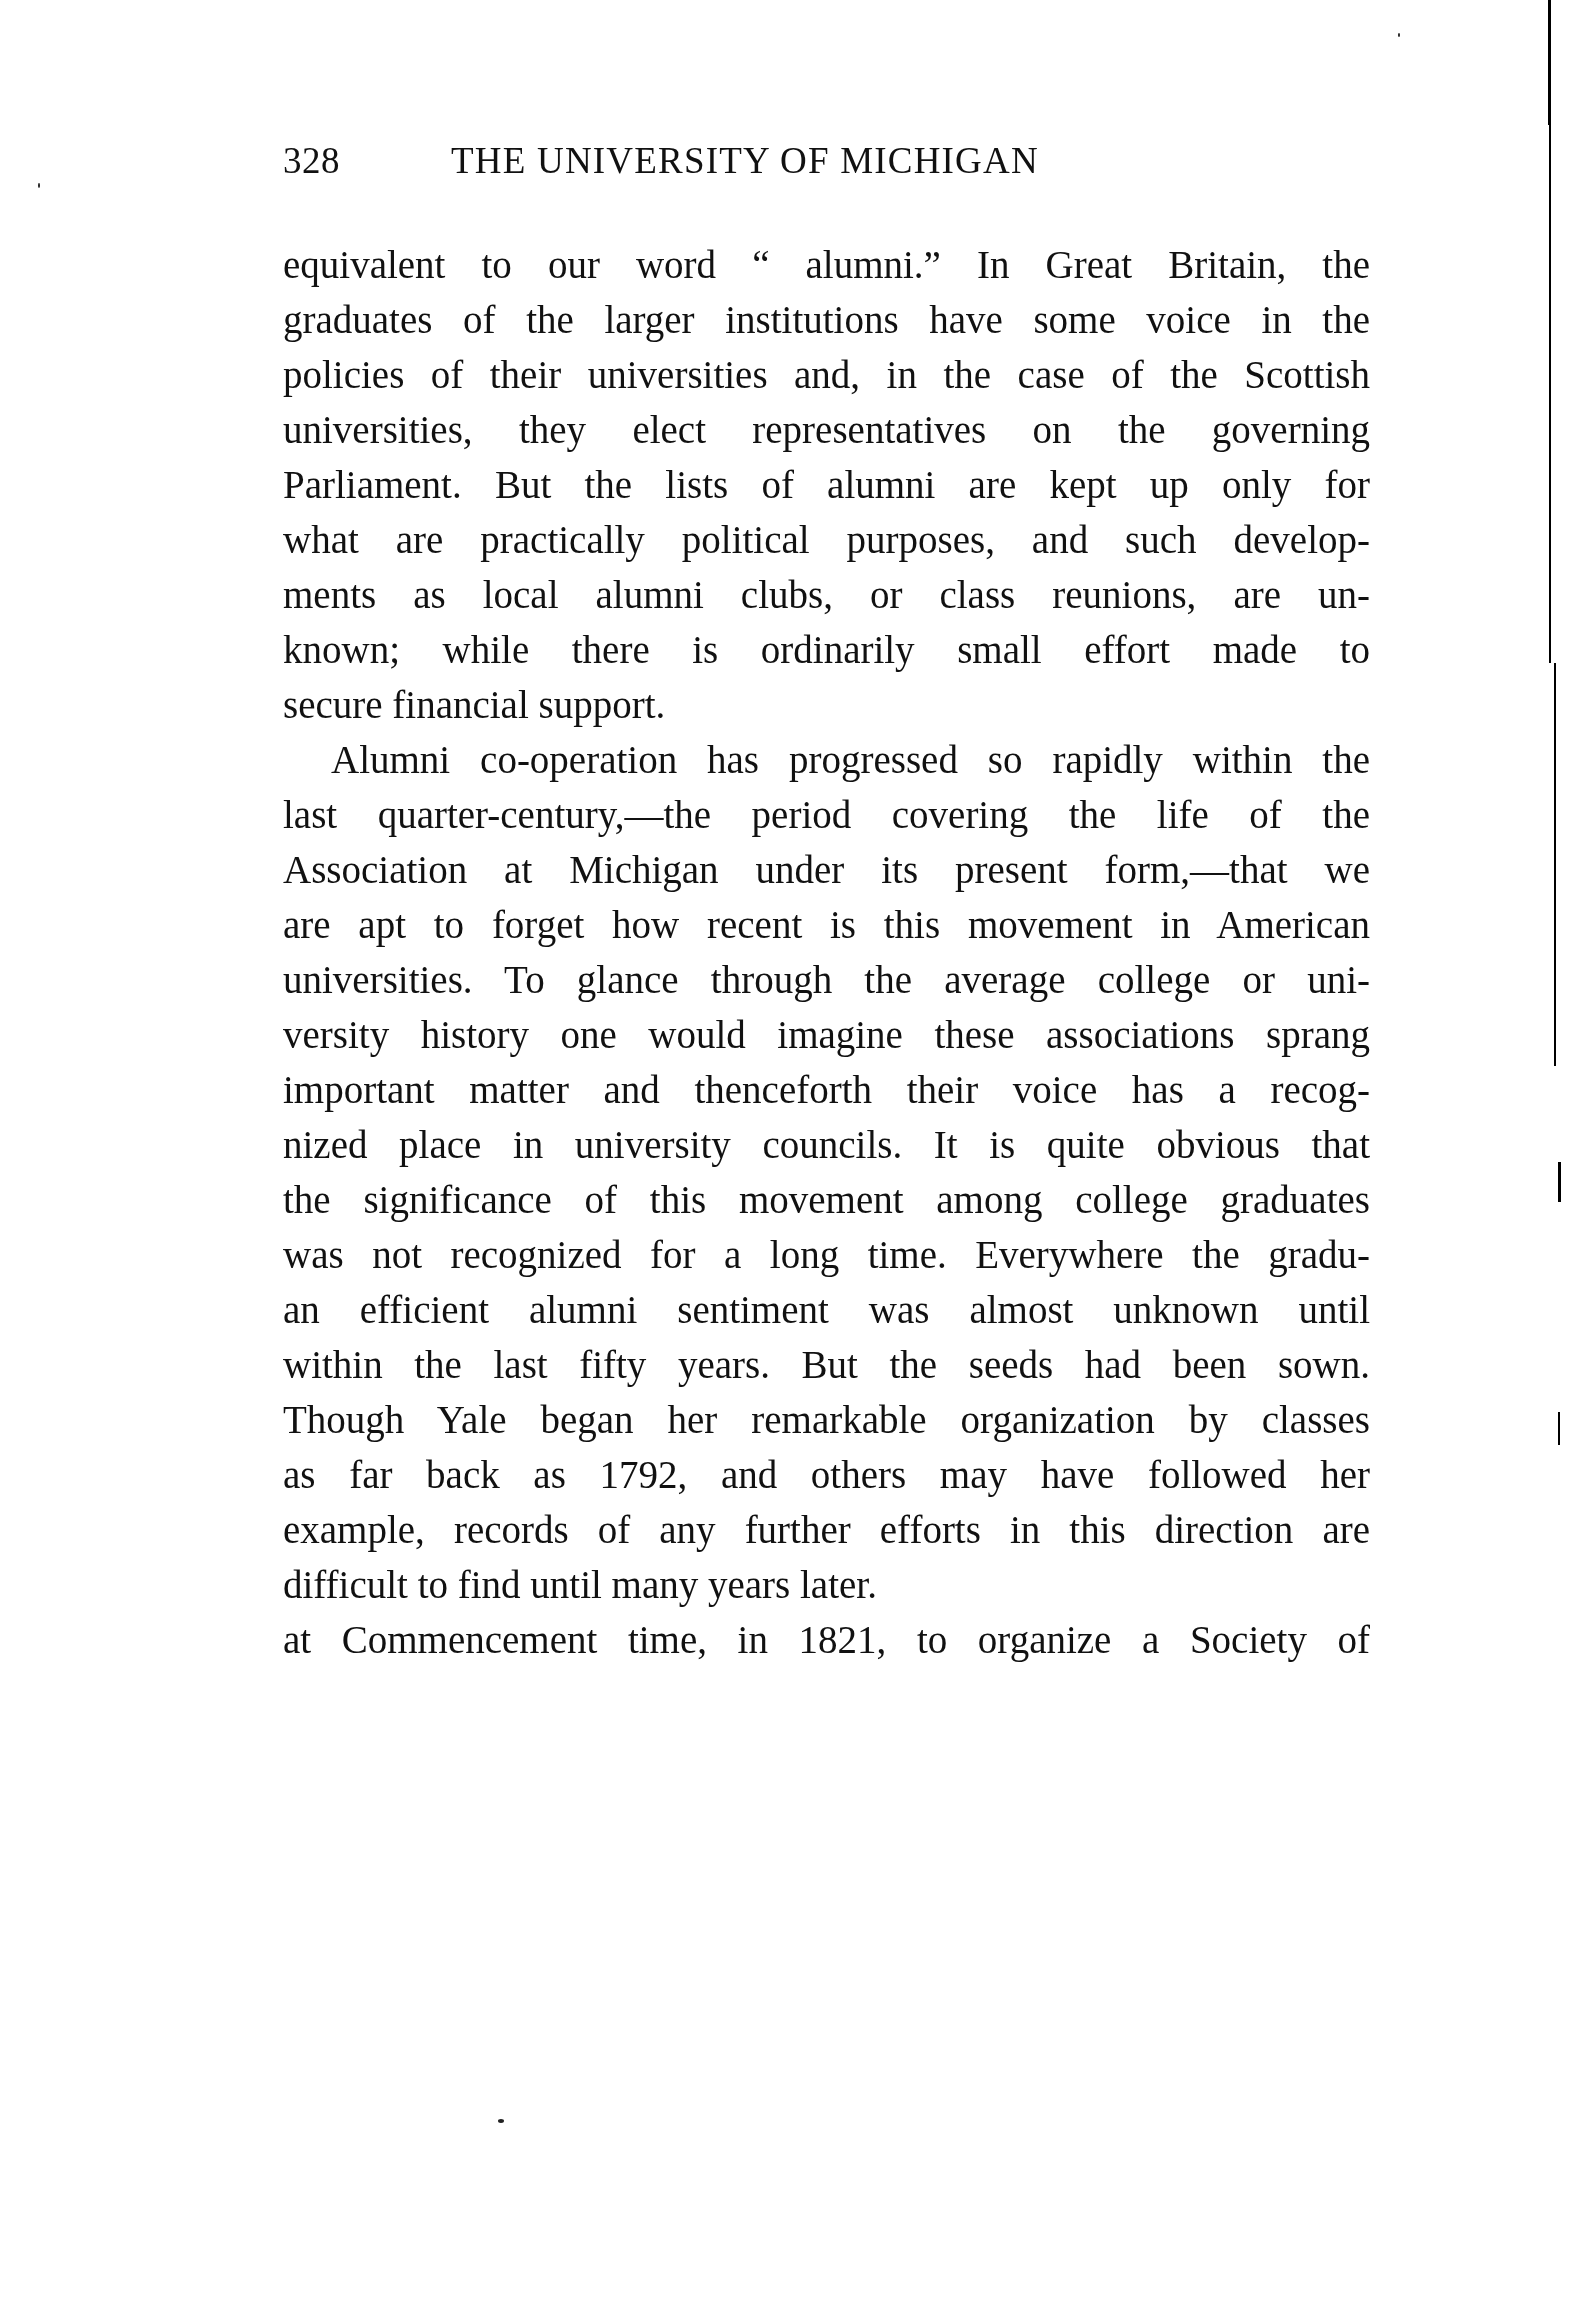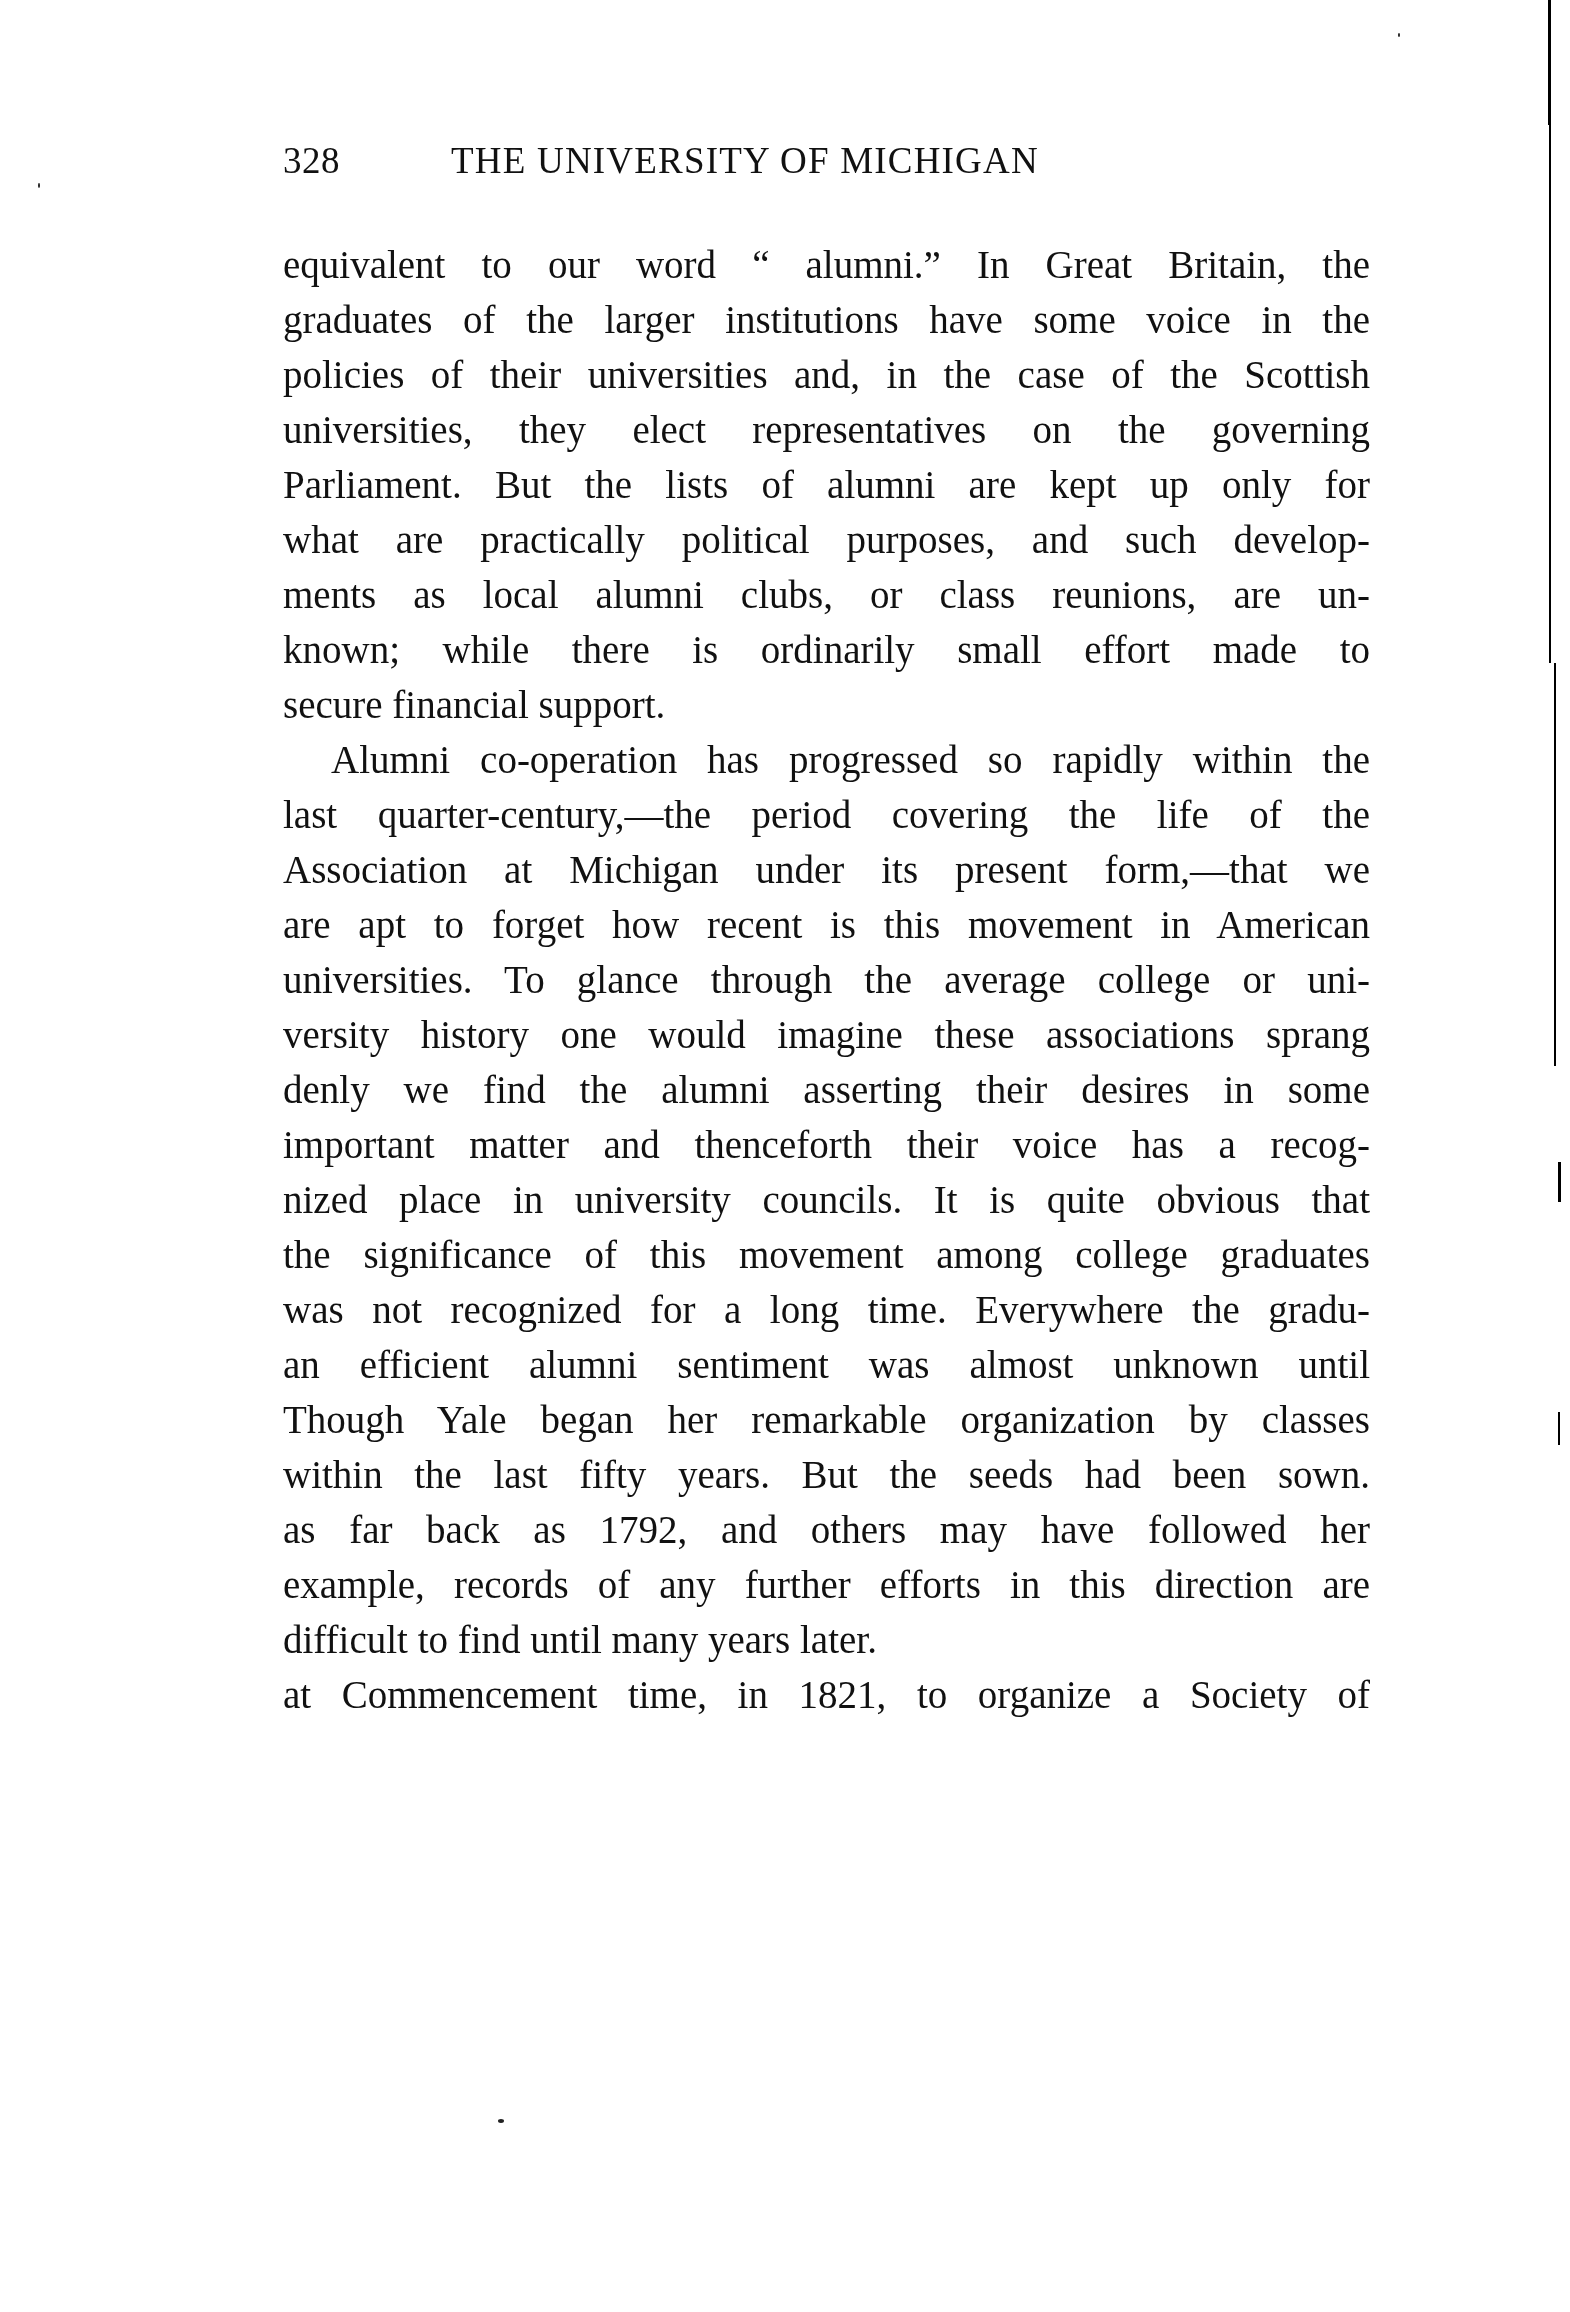--- a/index.html
+++ b/index.html
@@ -102,28 +102,27 @@
       <span class="line last">secure financial support.</span>
     </div>
 
     <div class="paragraph">
       <span class="line indent">Alumni co-operation has progressed so rapidly within the</span>
       <span class="line">last quarter-century,—the period covering the life of the</span>
       <span class="line">Association at Michigan under its present form,—that we</span>
       <span class="line">are apt to forget how recent is this movement in American</span>
       <span class="line">universities.  To glance through the average college or uni-</span>
       <span class="line">versity history one would imagine these associations sprang</span>
-      <span class="line">denly we find the alumni asserting their desires in some</span>
       <span class="line">important matter and thenceforth their voice has a recog-</span>
       <span class="line">nized place in university councils.  It is quite obvious that</span>
       <span class="line">the significance of this movement among college graduates</span>
       <span class="line">was not recognized for a long time.  Everywhere the gradu-</span>
       <span class="line">an efficient alumni sentiment was almost unknown until</span>
+      <span class="line">within the last fifty years.  But the seeds had been sown.</span>
       <span class="line">Though Yale began her remarkable organization by classes</span>
-      <span class="line">within the last fifty years.  But the seeds had been sown.</span>
       <span class="line">as far back as 1792, and others may have followed her</span>
       <span class="line">example, records of any further efforts in this direction are</span>
       <span class="line last">difficult to find until many years later.</span>
     </div>
 
     <div class="paragraph">
       <span class="line">at Commencement time, in 1821, to organize a Society of</span>
     </div>
   </div>
 

